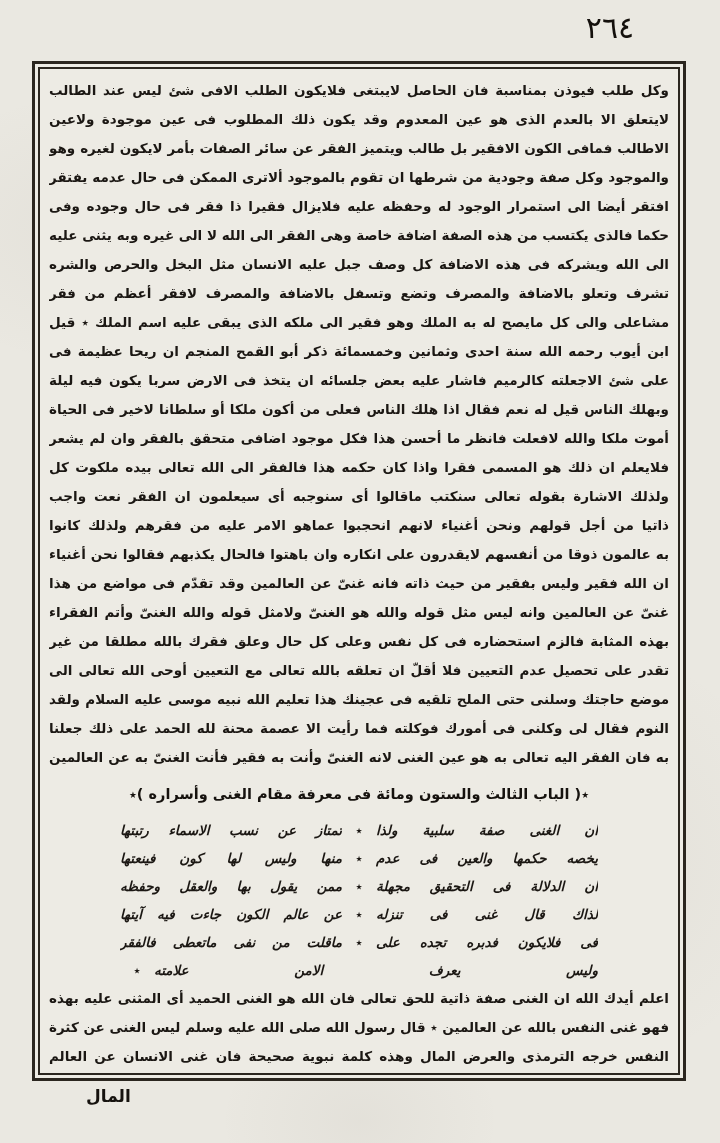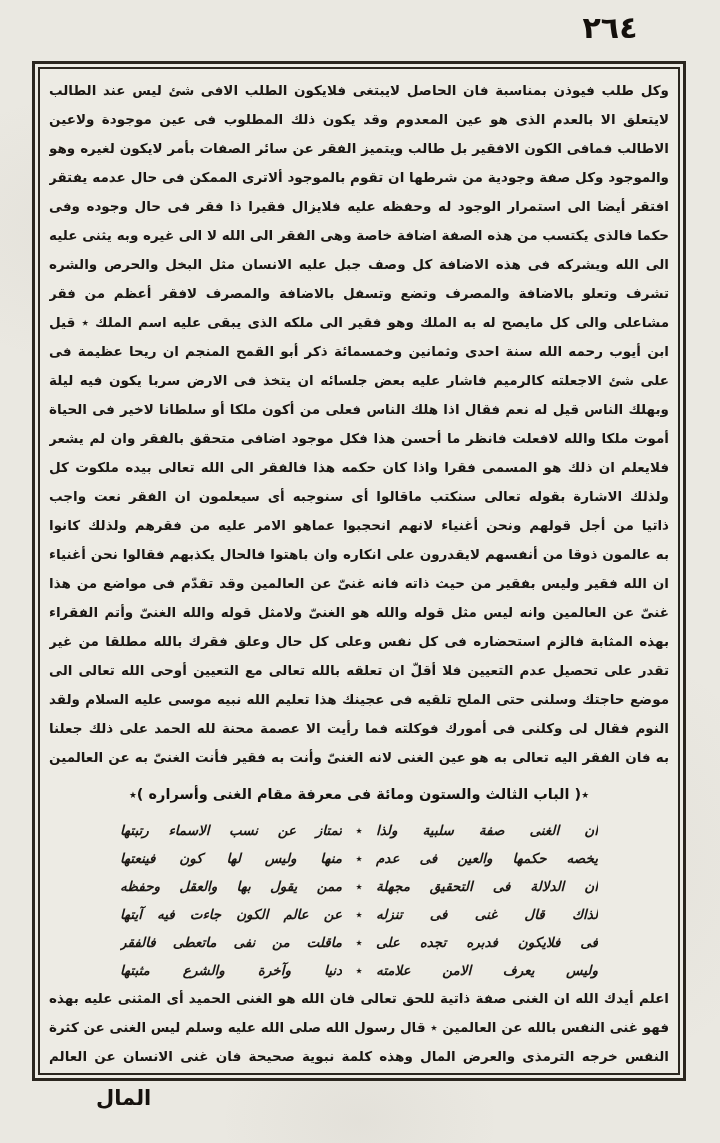--- a/index.html
+++ b/index.html
@@ -15,21 +15,21 @@
     background-image:
       radial-gradient(ellipse 300px 200px at 15% 20%, rgba(120,110,95,0.06), transparent 70%),
       radial-gradient(ellipse 260px 300px at 85% 75%, rgba(120,110,95,0.05), transparent 70%),
       radial-gradient(ellipse 200px 150px at 50% 98%, rgba(100,90,80,0.05), transparent 70%);
     color: #1b1713;
   }
   .page-number {
     position: absolute;
     top: 10px; left: 567px; width: 86px;
     text-align: center;
-    font-size: 30px; font-weight: bold;
+    font-size: 30px; font-weight: normal;
     letter-spacing: 2px;
     color: #14100c;
   }
   .frame {
     position: absolute;
     left: 32px; top: 61px;
     width: 654px; height: 1020px;
     box-sizing: border-box;
     border: 3px solid #2b261f;
     padding: 3px;
@@ -85,22 +85,22 @@
   }
   .vsep {
     width: 34px;
     flex: 0 0 34px;
     text-align: center;
     font-size: 13px;
     font-weight: bold;
   }
   .catchword {
     position: absolute;
-    top: 1086px; left: 96px;
-    font-size: 21px;
+    top: 1086px; left: 86px;
+    font-size: 17px;
     font-weight: bold;
     color: #16120e;
   }
 </style>
 </head>
 <body>
 
 <div class="page">
 
   <div class="page-number">٢٦٤</div>
@@ -189,21 +189,20 @@
 
           <div class="verse">
             <div class="hemi">فى فلايكون فدبره تجده على</div>
             <div class="vsep">٭</div>
             <div class="hemi">ماقلت من نفى ماتعطى فالفقر</div>
           </div>
 
           <div class="verse">
             <div class="hemi">وليس يعرف الامن علامته</div>
             <div class="vsep">٭</div>
-            <div class="hemi">دنيا وآخرة والشرع مثبتها</div>
           </div>
         </div>
 
       <div>
 
           <div class="pline">اعلم أيدك الله ان الغنى صفة ذاتية للحق تعالى فان الله هو الغنى الحميد أى المثنى عليه بهذه الصفة واما الغنى للعبد</div>
 
           <div class="pline">فهو غنى النفس بالله عن العالمين ٭ قال رسول الله صلى الله عليه وسلم ليس الغنى عن كثرة العرض لكن الغنى غنى</div>
 
           <div class="pline">النفس خرجه الترمذى والعرض المال وهذه كلمة نبوية صحيحة فان غنى الانسان عن العالم لايصح ويصح غناه عن</div>

